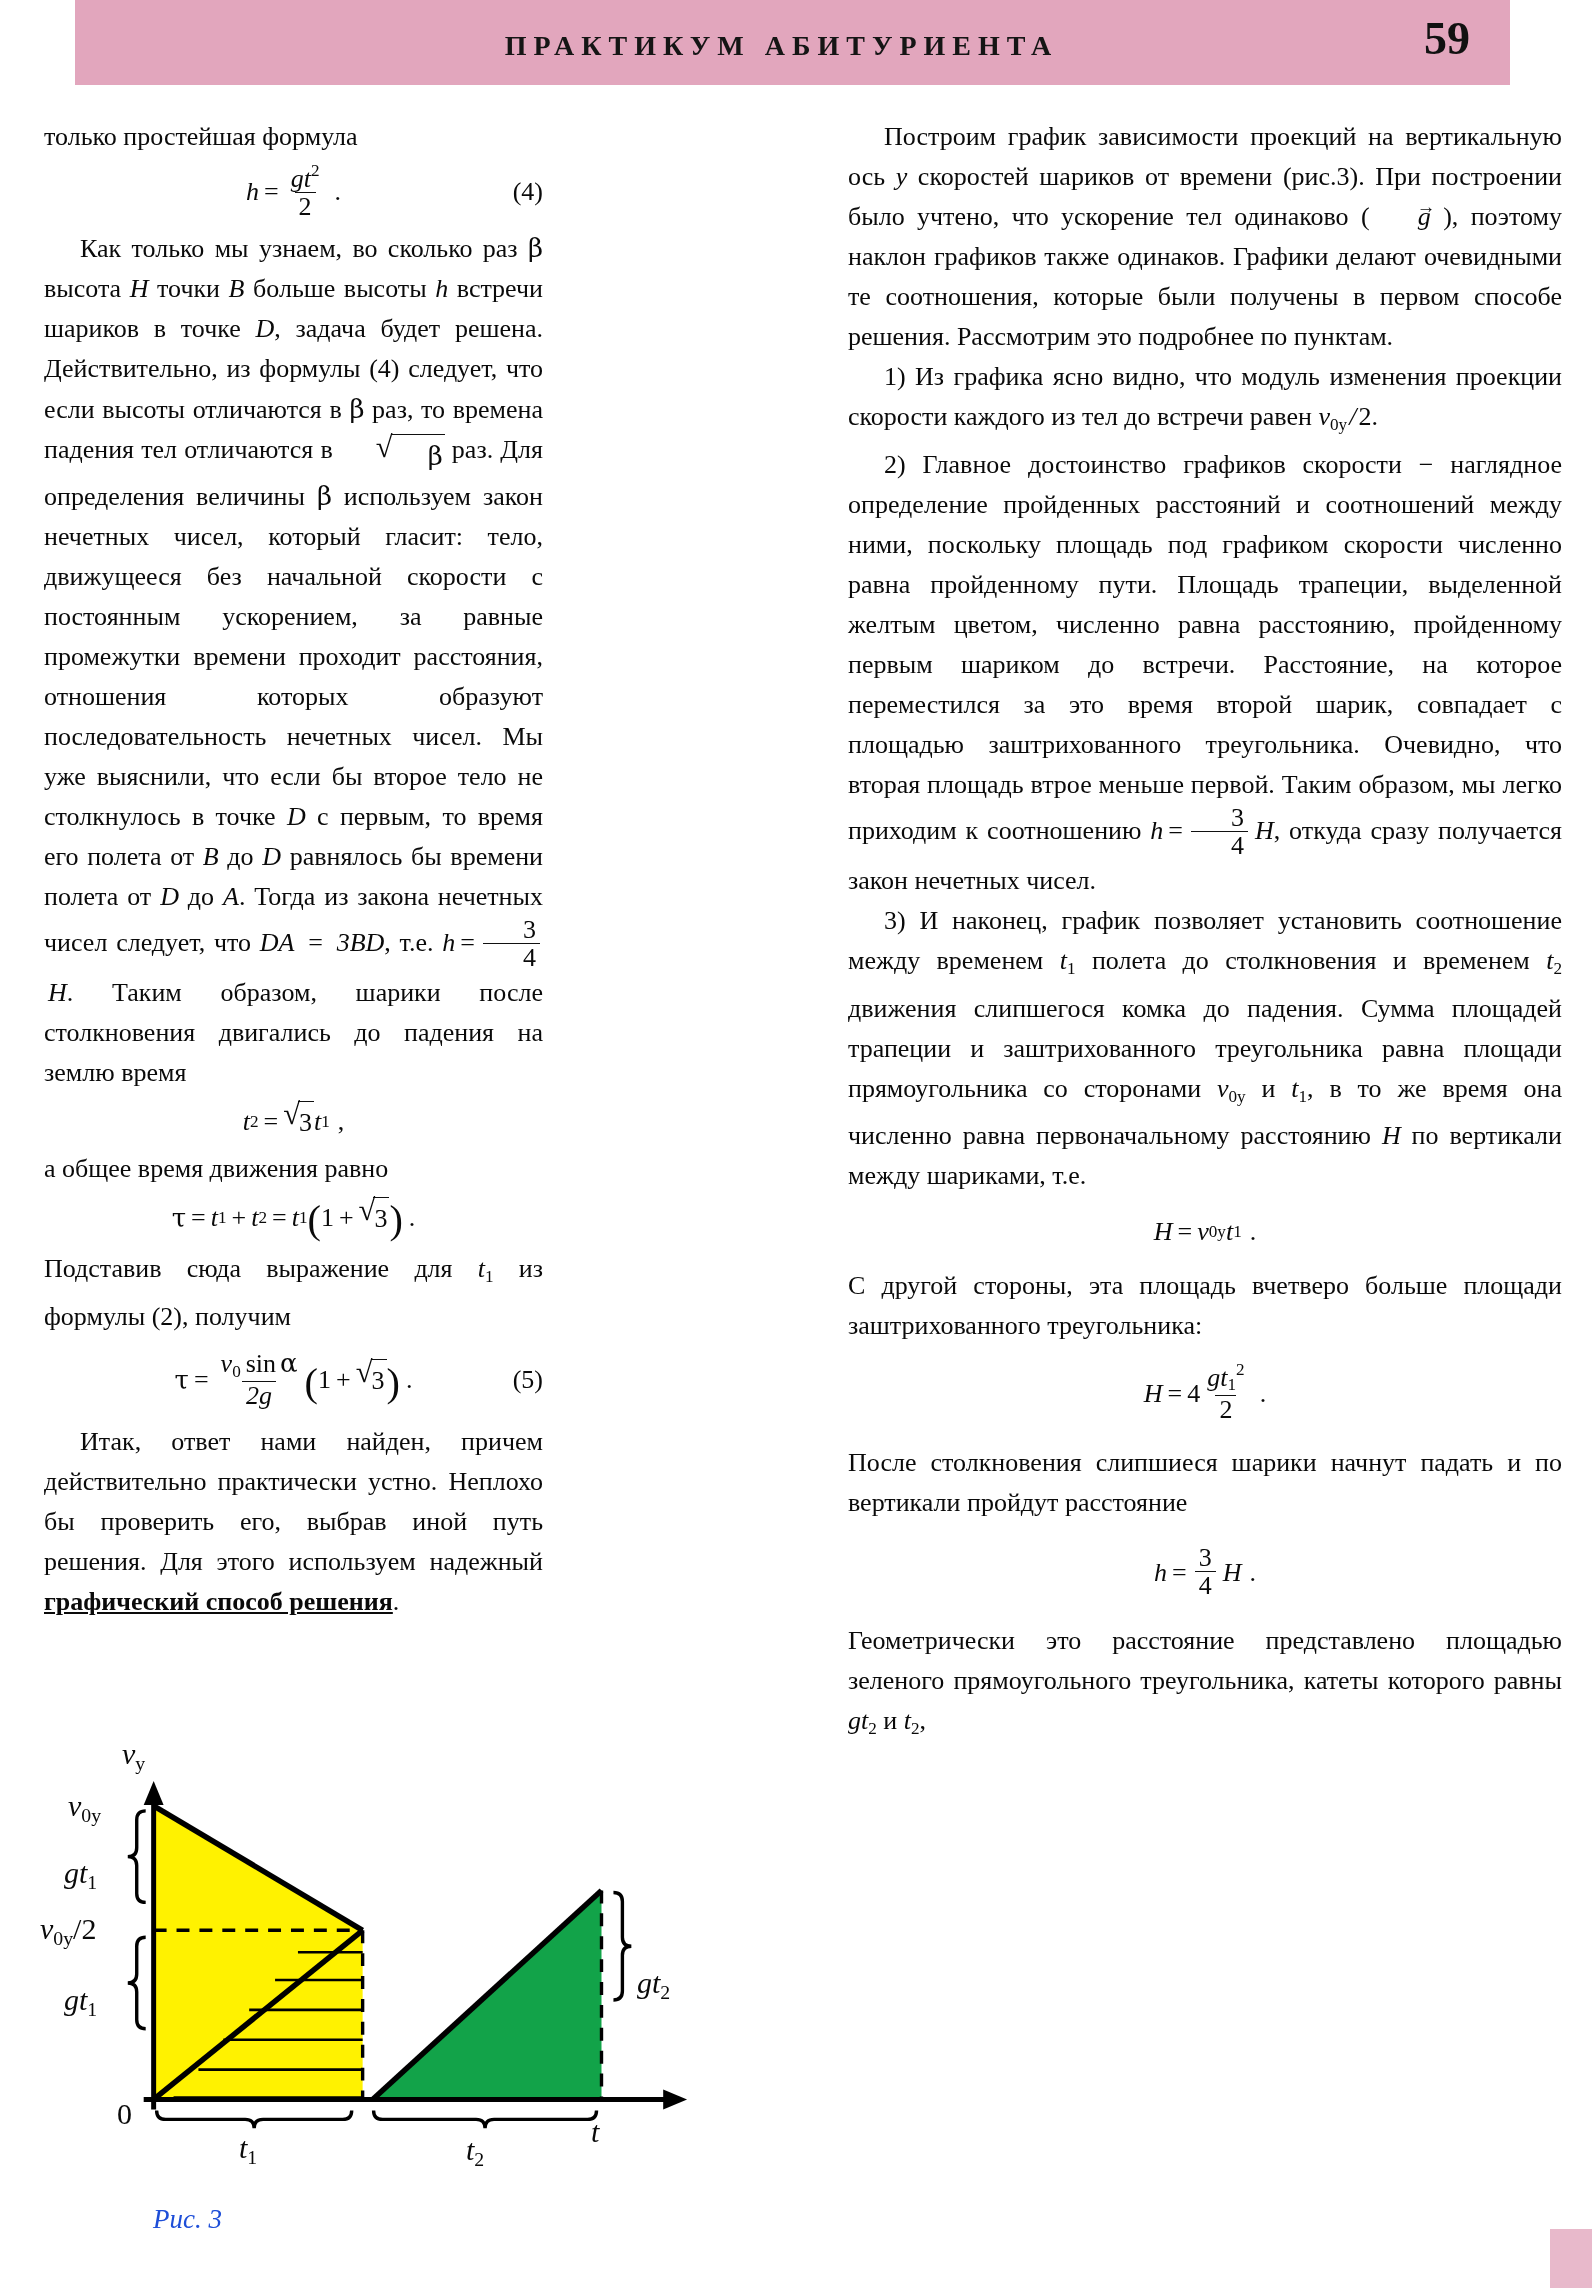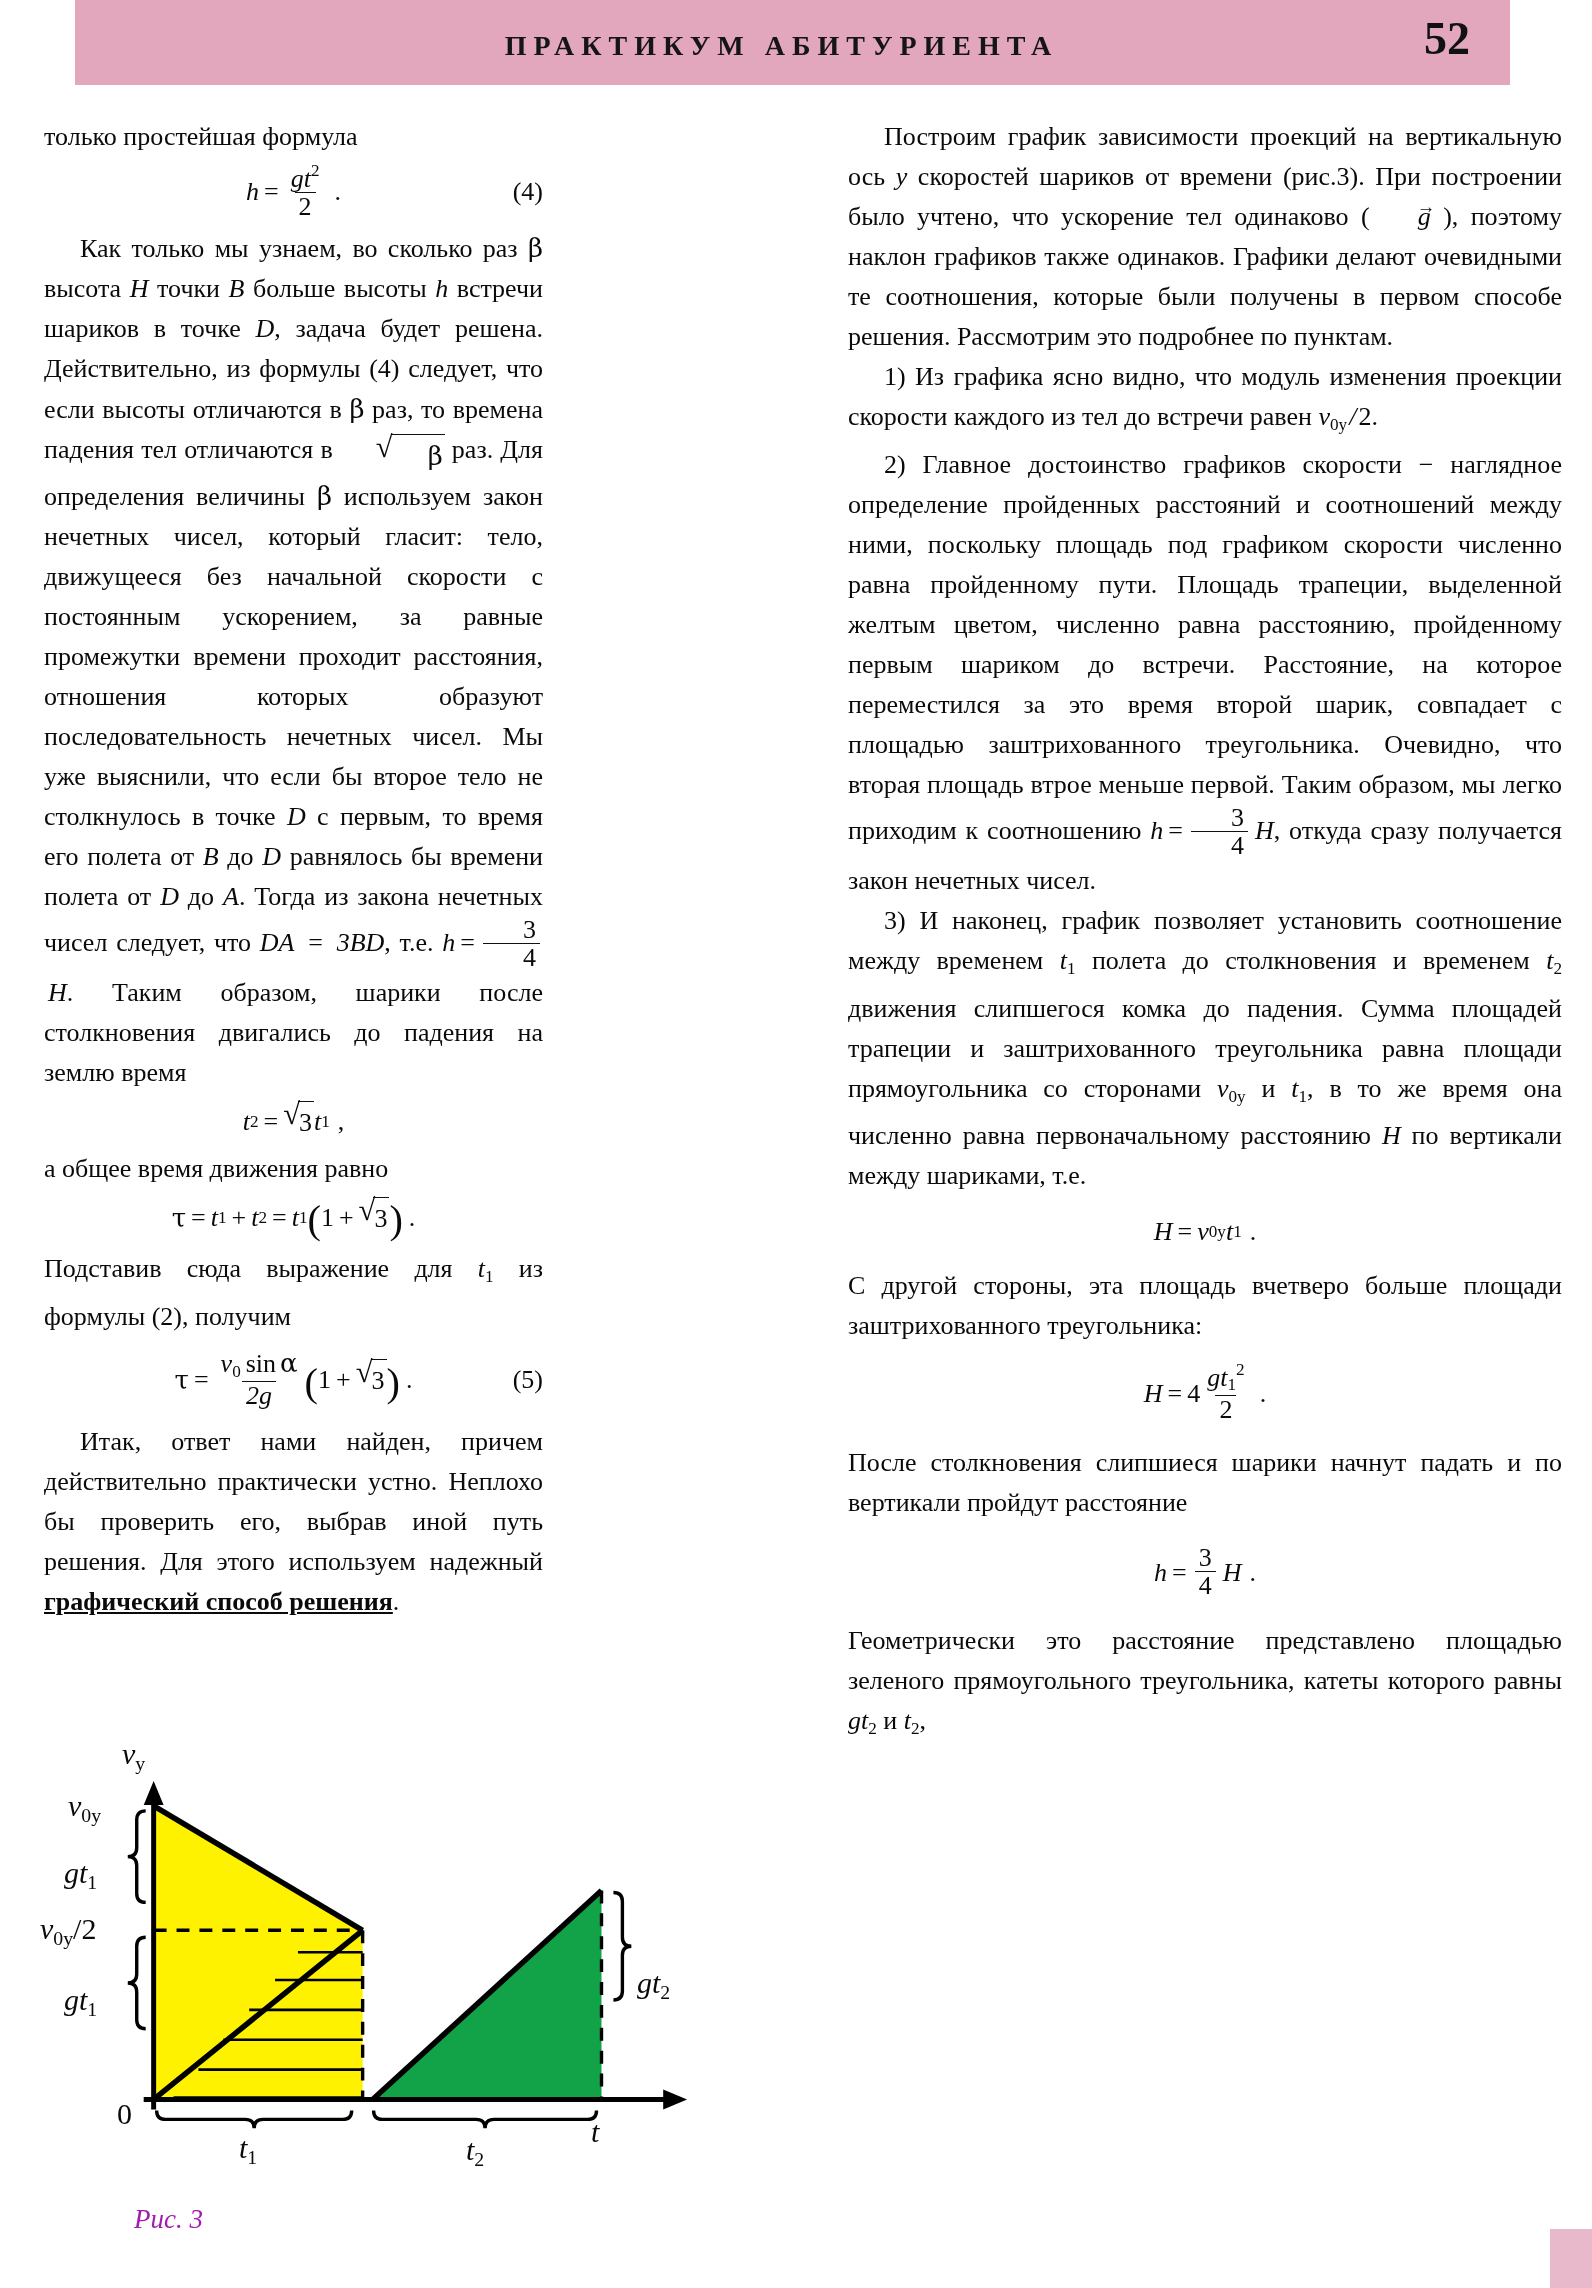--- a/index.html
+++ b/index.html
@@ -83,32 +83,32 @@
   .bigparen{font-size:1.55em;font-style:normal;line-height:0.72;position:relative;top:2px;}
 
   .vecg{position:relative;display:inline-block;font-style:italic;}
   .vecg .arr{position:absolute;left:-1px;top:-0.52em;font-size:0.72em;font-style:normal;}
 
   .bold{font-weight:bold;text-decoration:underline;}
 
   
   .figure-wrap{position:absolute;left:44px;top:1781px;width:697px;height:418px;}
   .fig-caption{
-    position:absolute;left:134px;top:2204px;
-    font-style:italic;font-size:27px;color:#a21caf;
+    position:absolute;left:153px;top:2204px;
+    font-style:italic;font-size:27px;color:#1d4ed8;
     font-family:"Liberation Serif","DejaVu Serif",serif;
     text-align:center;
   }
 </style>
 </head>
 <body>
 
 <div class="header-band">
   <div class="header-title">ПРАКТИКУМ  АБИТУРИЕНТА</div>
-  <div class="page-number">52</div>
+  <div class="page-number">59</div>
 </div>
 
 <div class="col col-left">
 
   <div class="p noind"><span>только простейшая формула</span></div>
 
   <div class="formula">
     <span class="mi">h</span>
     <span class="mop">=</span>
     <span class="frac">

